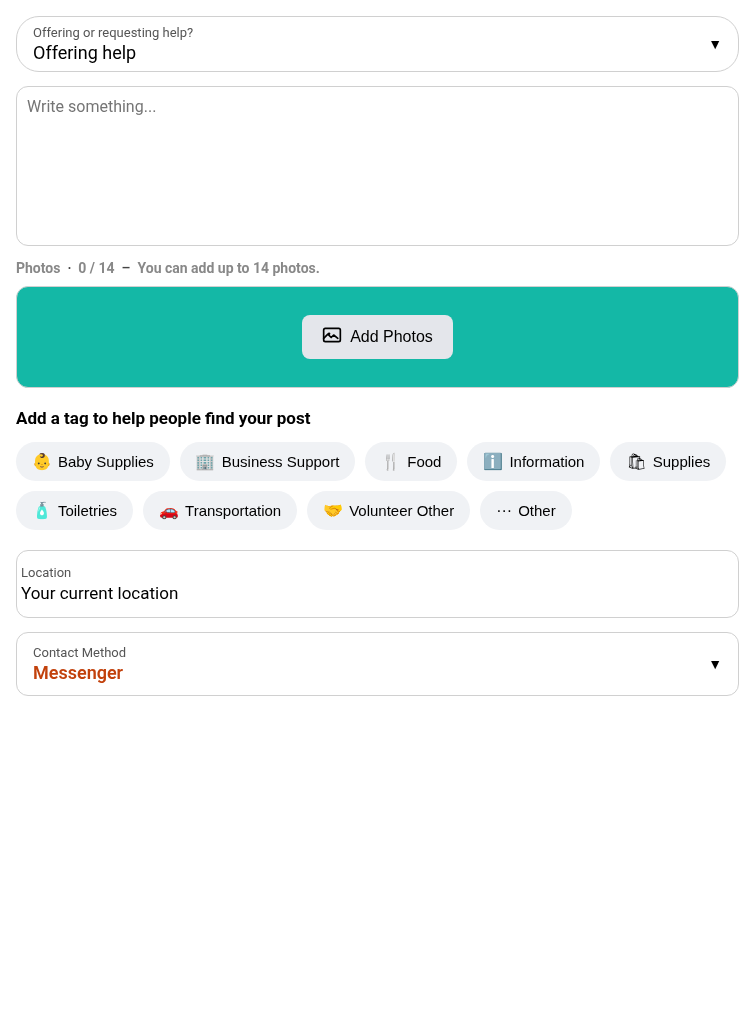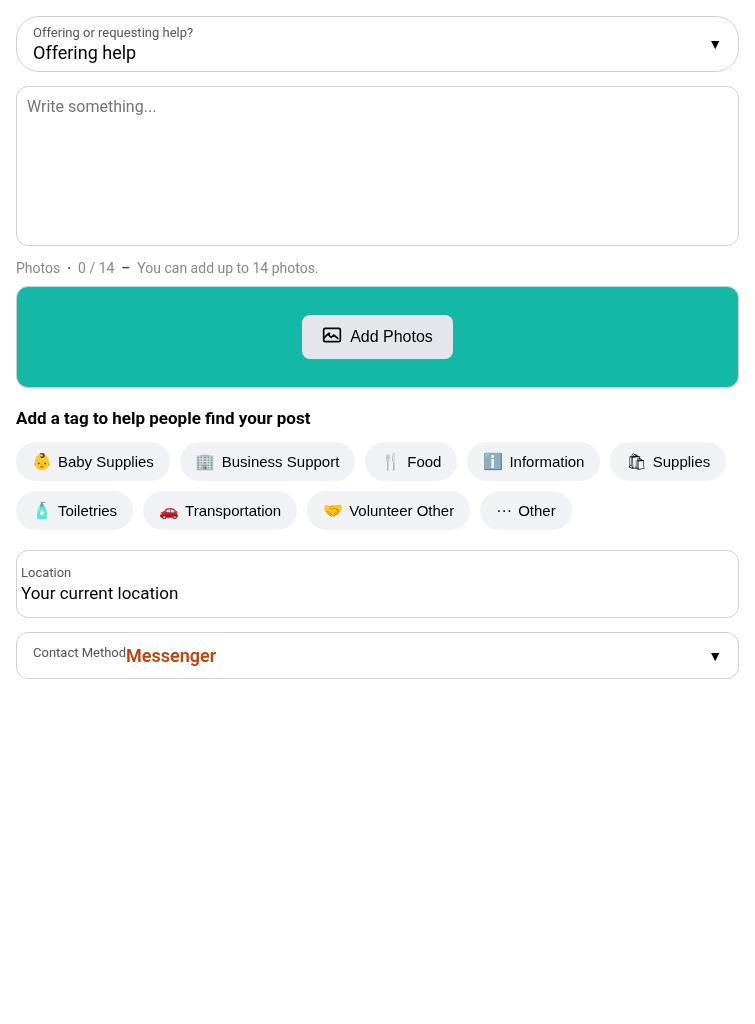--- a/index.html
+++ b/index.html
@@ -66,21 +66,21 @@
 
     .photos-label {
       font-size: 14px;
       color: #444;
       margin-bottom: 10px;
       font-weight: 500;
     }
 
     .photos-label span {
       color: #888;
-      font-weight: 400;
+      font-weight: 700;
     }
 
     .photos-area {
       border: 1.5px solid #d0d0d0;
       border-radius: 12px;
       background: #14b8a6;
       display: flex;
       align-items: center;
       justify-content: center;
       padding: 28px;
@@ -152,21 +152,21 @@
       font-size: 17px;
       color: #000;
       font-weight: 400;
     }
 
     .contact-dropdown {
       border: 1.5px solid #d0d0d0;
       border-radius: 12px;
       padding: 12px 16px;
       display: flex;
-      flex-direction: row;
+      flex-direction: column;
       position: relative;
       background: #fff;
       cursor: pointer;
     }
 
     .contact-dropdown .field-label {
       font-size: 13px;
       color: #555;
       margin-bottom: 2px;
     }

